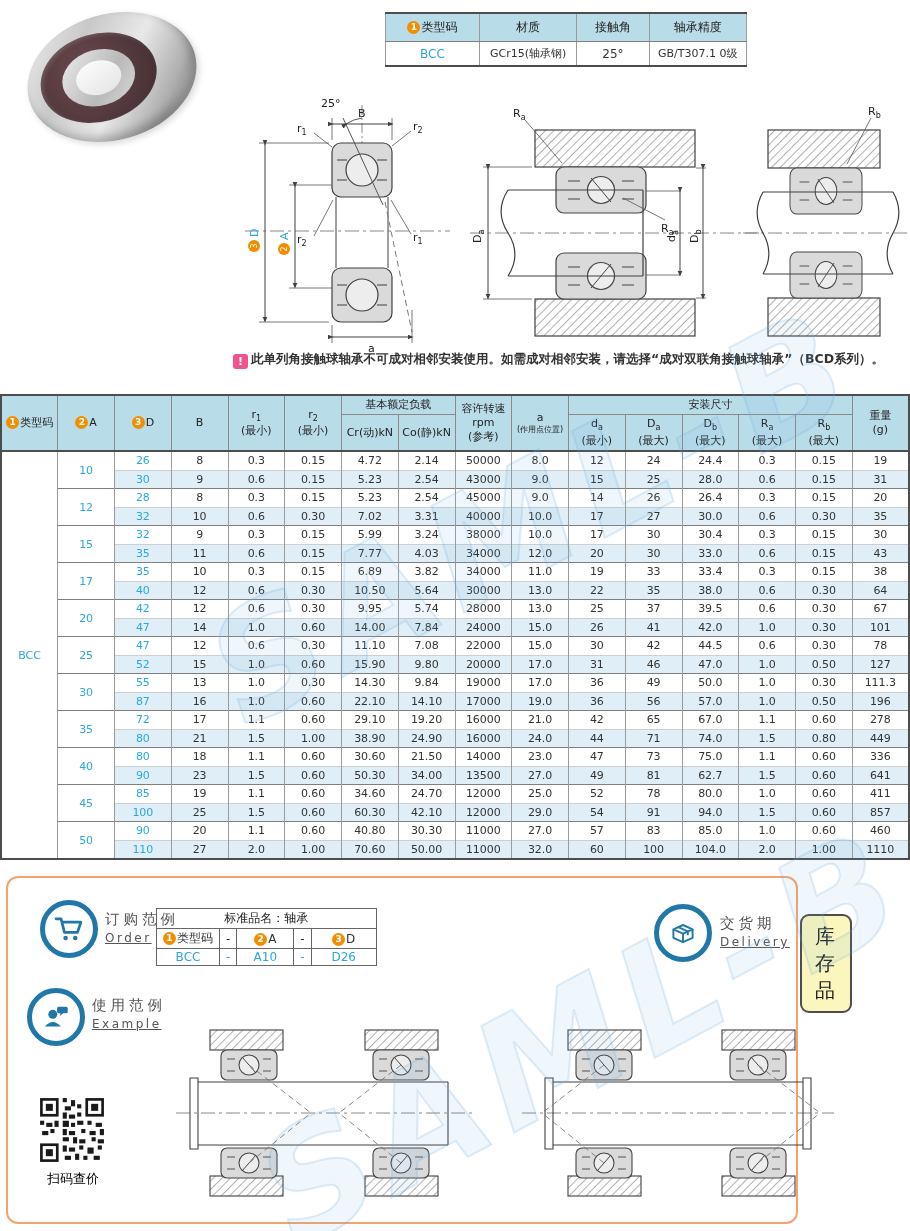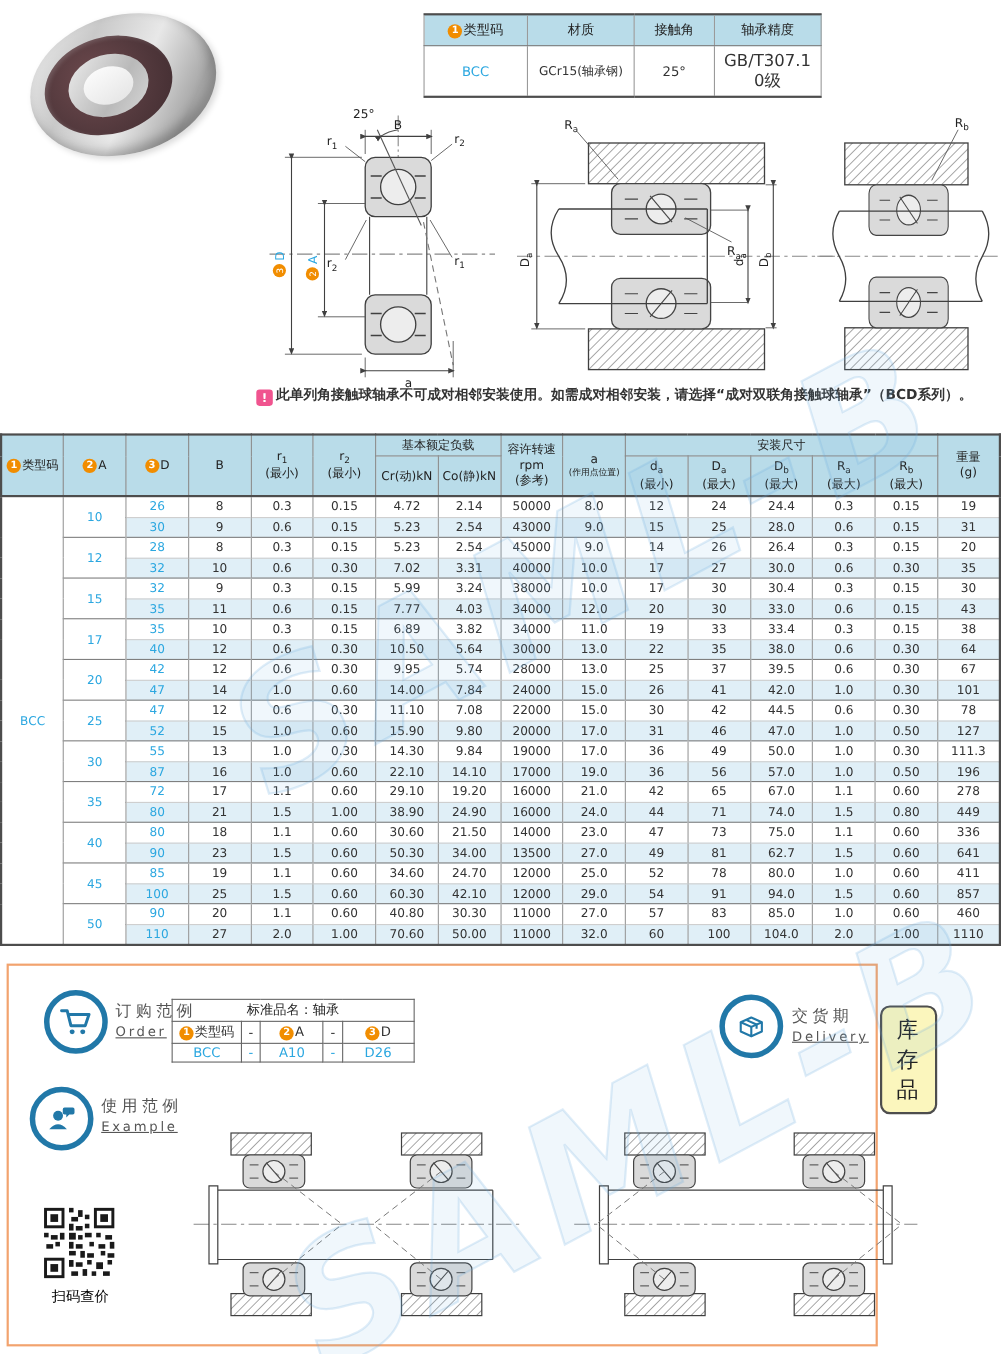--- a/index.html
+++ b/index.html
@@ -55,21 +55,21 @@
         height:17.5px;padding:0;color:#333;}
   .mtable tr.gstart td{border-top:1px solid #7f7f7f;}
   .mtable tr.alt td{background:#e0eff7;}
   .mtable td.type-cell,.mtable td.a-cell{color:#2ba7e0;background:#fff;}
   .mtable td.d-cell{color:#2ba7e0;}
   .mtable sub{font-size:8px;}
   .mtable .tiny{font-size:8px;}
 
   
   .panel{position:absolute;left:6px;top:876px;width:792px;height:348px;box-sizing:border-box;
-        border:2px solid #f2a36e;border-radius:0;background:#fff;}
+        border:2px solid #f2a36e;border-radius:12px;background:#fff;}
   .icircle{position:absolute;width:58px;height:58px;border-radius:50%;border:5px solid #2178a8;
         box-sizing:border-box;background:#fff;display:flex;align-items:center;justify-content:center;}
   .blk-cn{font-size:14.5px;color:#555;letter-spacing:4px;}
   .blk-en{font-size:12px;color:#555;letter-spacing:2.5px;margin-top:2px;text-decoration:underline;}
 
   .otable{position:absolute;left:148px;top:30px;border-collapse:collapse;font-size:12px;text-align:center;
         border:1.5px solid #4d4d4d;}
   .otable th{font-weight:normal;border:1px solid #666;padding:1px 4px;color:#222;}
   .otable td{border:1px solid #666;padding:1px 6px;color:#333;}
   .otable .bluetxt{color:#2ba7e0;}
@@ -107,21 +107,21 @@
         <tr>
       <th style="width:26%"><span class="num">1</span><span>类型码</span></th>
       <th style="width:27%">材质</th>
       <th style="width:20%">接触角</th>
       <th style="width:27%">轴承精度</th>
     </tr>
     <tr>
       <td class="bluetxt">BCC</td>
       <td style="font-size:11px">GCr15(轴承钢)</td>
       <td>25°</td>
-      <td style="font-size:15px">GB/T307.1 0级</td>
+      <td style="font-size:11px">GB/T307.1 0级</td>
     </tr>
   </tbody>
     </table>
 
   <svg class="drawings" viewBox="0 0 685 300">
     <defs>
       <pattern id="hatchT" width="6" height="6" patternUnits="userSpaceOnUse" patternTransform="rotate(45)">
         <rect width="6" height="6" fill="#fff"></rect>
           <line x1="0" y1="0" x2="0" y2="6" stroke="#707070" stroke-width="1.1"></line>
       </pattern>

